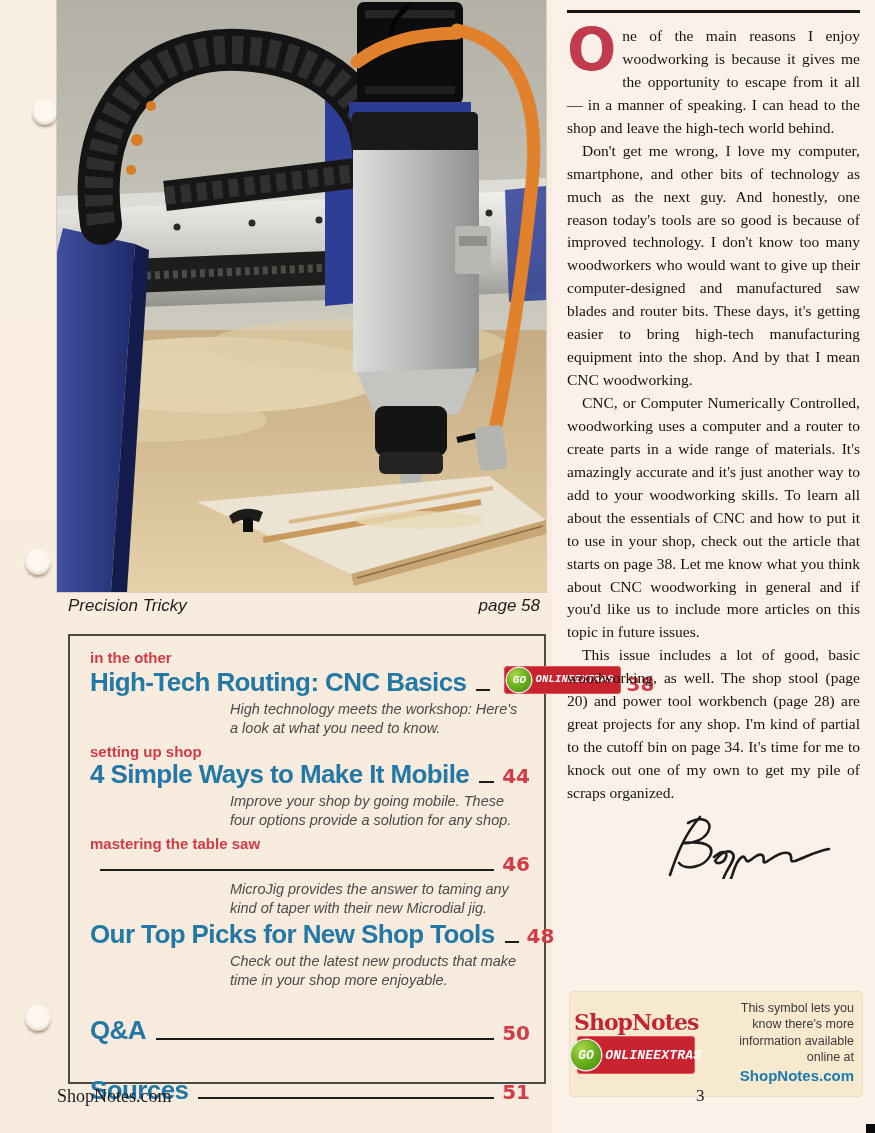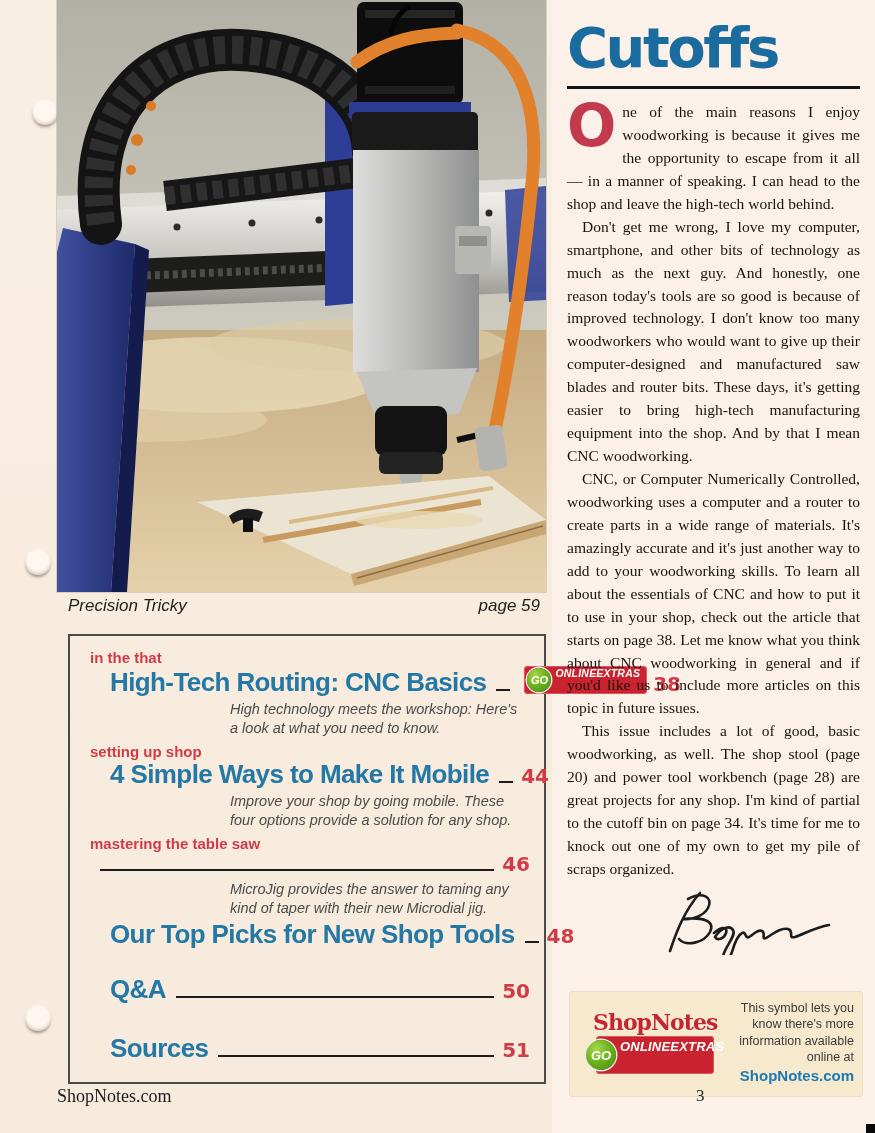--- a/index.html
+++ b/index.html
@@ -20,30 +20,30 @@
   .photo svg{display:block;}
   
   .caption{position:absolute;left:68px;top:596px;width:472px;display:flex;
     justify-content:space-between;font-style:italic;font-size:17px;color:#1d1d1d;}
   
   .toc{position:absolute;left:68px;top:634px;width:478px;height:450px;
     border:2px solid #4a4a46;box-sizing:border-box;padding:14px 14px 0 20px;}
   .eyebrow{font-size:15px;font-weight:700;color:#d13b46;line-height:1.05;margin-top:6px;}
   .title-row{display:flex;align-items:flex-end;}
   .toc-title{font-size:26px;font-weight:700;color:#2378a6;letter-spacing:-.6px;
-    line-height:1.12;white-space:nowrap;margin-left:20px;}
+    line-height:1.12;white-space:nowrap;}
   .leader{flex:1;border-bottom:2.5px solid #1c1c1c;margin:0 8px 6px 10px;min-width:14px;}
   .pagenum{font-family:"DejaVu Sans",sans-serif;font-weight:700;font-size:20px;
     color:#d23c46;margin-bottom:1px;}
   .toc-desc{margin:3px 4px 2px 140px;font-size:14.5px;font-style:italic;
     color:#4b4b4b;line-height:1.32;max-width:330px;}
   .row-plain{margin-top:26px;}
   
-  .go-badge{display:inline-flex;gap:4px;background:#c8232f;
-    border-radius:4px;padding:2px 7px 2px 3px;box-shadow:inset 0 0 0 1px #e0555c;}
+  .go-badge{display:inline-flex;align-items:center;gap:4px;background:#c8232f;
+    border-radius:4px;padding:2px 7px 2px 3px;box-shadow:inset 0 0 0 1px #e0555c;font-family:Liberation Mono, monospace;}
   .go-circle{width:24px;height:24px;border-radius:50%;flex:0 0 auto;
     background:radial-gradient(circle at 35% 30%,#a8d84e 0%,#6cb31c 45%,#3f8c0e 100%);
     color:#fff;font-weight:800;font-style:italic;font-size:11px;display:flex;
     align-items:center;justify-content:center;box-shadow:0 0 0 1.5px #e9e9e9;}
   .go-lines{display:flex;line-height:1.02;}
   .go-lines span{color:#fff;font-style:italic;font-weight:800;font-size:10.5px;
     letter-spacing:.2px;}
   .row-badge{margin:0 6px 3px 6px;}
   
   .rcol{position:absolute;left:567px;top:0;width:293px;}
@@ -52,21 +52,21 @@
   .title-rule{height:3px;background:#141414;margin-top:10px;}
   .editorial{margin-top:12px;font-family:"Liberation Serif",serif;font-size:15.5px;
     line-height:1.48;color:#17130f;text-align:justify;}
   .editorial p{margin:0;}
   .editorial p + p{text-indent:15px;}
   .dropcap{float:left;font-family:"DejaVu Sans",sans-serif;font-weight:800;
     font-size:58px;line-height:44px;color:#c13a4e;padding:3px 6px 0 0;}
   .signature{margin:8px 14px 0 0;text-align:right;}
   
   .panel{position:absolute;left:570px;top:992px;width:292px;box-sizing:border-box;
-    background:#f7e9ce;border-radius:3px;padding:8px 8px 10px 23px;display:flex;
+    background:#f7e9ce;border-radius:3px;padding:8px 8px 10px 4px;display:flex;
     gap:10px;align-items:center;box-shadow:0 0 0 1px rgba(190,160,110,.25);}
   .panel-logo{display:flex;flex-direction:column;align-items:center;flex:0 0 122px;}
   .shopnotes-logo{font-family:"DejaVu Serif",serif;font-weight:700;font-size:22px;
     color:#c32531;letter-spacing:-1px;line-height:1;margin-bottom:3px;
     text-shadow:0 1px 0 rgba(255,255,255,.6);}
   .panel-badge{width:118px;box-sizing:border-box;justify-content:center;
     padding:4px 6px;}
   .panel-badge .go-circle{width:30px;height:30px;font-size:13px;}
   .panel-badge .go-lines span{font-size:13px;}
   .panel-text{flex:1;font-size:12.5px;color:#3a3a3a;text-align:right;line-height:1.3;}
@@ -191,27 +191,27 @@
     </g>
     <g>
       <path d="M 172 516 q 14 -12 34 -4 l -4 10 q -16 -6 -26 2 z" fill="#1c1c1c"></path>
       <rect x="186" y="518" width="10" height="14" fill="#101010"></rect>
     </g>
   </svg>
 </div>
 
 <div class="caption">
   <span>Precision Tricky</span>
-  <span>page 59</span>
+  <span>page 58</span>
 </div>
 
 <div class="toc">
 
   <div class="toc-entry">
-    <div class="eyebrow" style="margin-top:0;">in the that</div>
+    <div class="eyebrow" style="margin-top:0;">in the other</div>
     <div class="title-row">
       <span class="toc-title">High-Tech Routing: CNC Basics</span>
       <span class="leader"></span>
       <span class="go-badge row-badge">
         <span class="go-circle">GO</span>
         <span class="go-lines">
           <span>ONLINE</span>
           <span>EXTRAS</span>
         </span>
       </span>
@@ -238,41 +238,41 @@
     </div>
     <div class="toc-desc">MicroJig provides the answer to taming any kind of taper with their new Microdial jig.</div>
   </div>
 
   <div class="toc-entry">
     <div class="title-row">
       <span class="toc-title">Our Top Picks for New Shop Tools</span>
       <span class="leader"></span>
       <span class="pagenum">48</span>
     </div>
+    <div class="toc-desc">Check out the latest new products that make time in your shop more enjoyable.</div>
   </div>
 
   <div class="toc-entry row-plain">
     <div class="title-row">
       <span class="toc-title">Q&amp;A</span>
       <span class="leader"></span>
       <span class="pagenum">50</span>
     </div>
   </div>
 
   <div class="toc-entry row-plain" style="margin-top:30px;">
     <div class="title-row">
       <span class="toc-title">Sources</span>
       <span class="leader"></span>
       <span class="pagenum">51</span>
     </div>
   </div>
 </div>
 
 <div class="rcol">
-  <h1 class="cutoffs-title">Cutoffs</h1>
   <div class="title-rule"></div>
   <div class="editorial">
     <p>
       <span class="dropcap">O</span><span>ne of the main reasons I enjoy woodworking is because it gives me the opportunity to escape from it all — in a manner of speaking. I can head to the shop and leave the high-tech world behind.</span>
     </p>
     <p>Don't get me wrong, I love my computer, smartphone, and other bits of technology as much as the next guy. And honestly, one reason today's tools are so good is because of improved technology. I don't know too many woodworkers who would want to give up their computer-designed and manufactured saw blades and router bits. These days, it's getting easier to bring high-tech manufacturing equipment into the shop. And by that I mean CNC woodworking.</p>
     <p>CNC, or Computer Numerically Controlled, woodworking uses a computer and a router to create parts in a wide range of materials. It's amazingly accurate and it's just another way to add to your woodworking skills. To learn all about the essentials of CNC and how to put it to use in your shop, check out the article that starts on page 38. Let me know what you think about CNC woodworking in general and if you'd like us to include more articles on this topic in future issues.</p>
     <p>This issue includes a lot of good, basic woodworking, as well. The shop stool (page 20) and power tool workbench (page 28) are great projects for any shop. I'm kind of partial to the cutoff bin on page 34. It's time for me to knock out one of my own to get my pile of scraps organized.</p>
   </div>
   <div class="signature" aria-label="Bryan">

